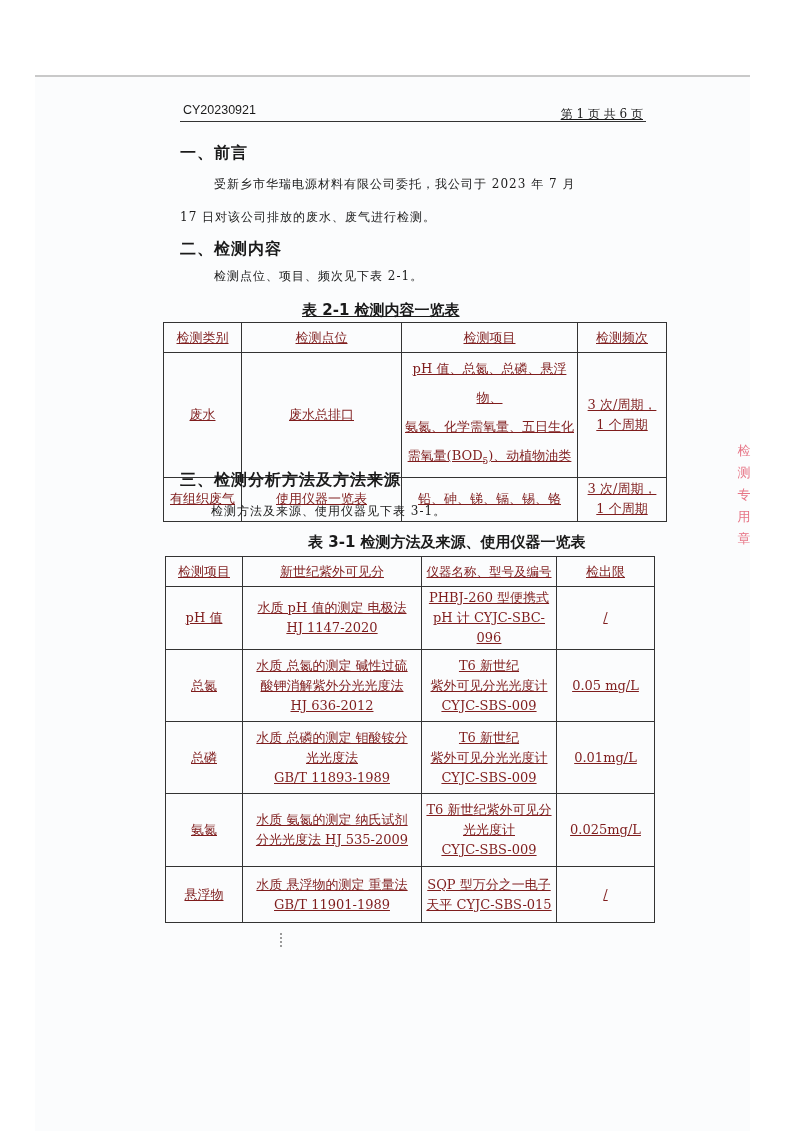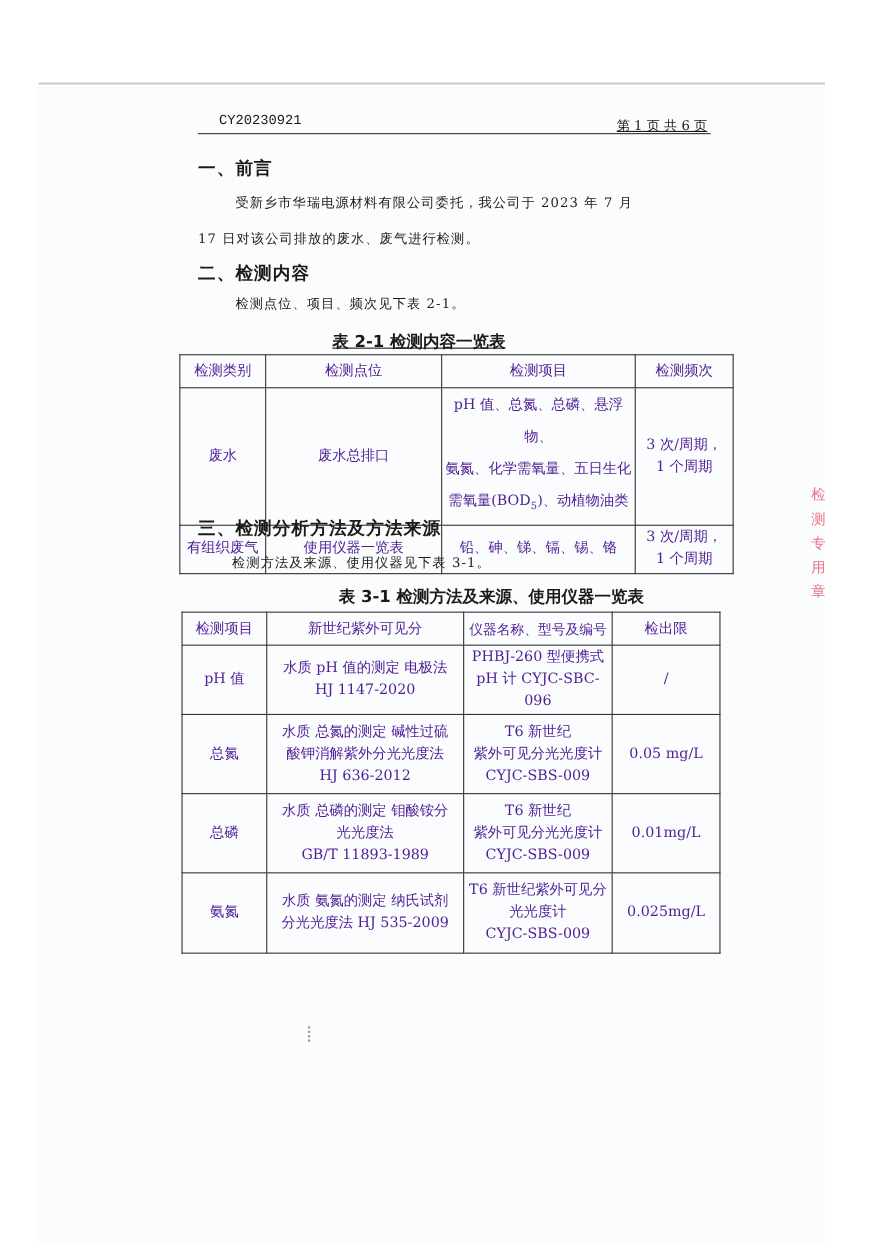--- a/index.html
+++ b/index.html
@@ -16,36 +16,36 @@
     position: absolute; left: 35px; top: 75px; width: 715px; height: 2px; background: #c9c9c9;
   }
   .page-bg {
     position: absolute; left: 35px; top: 77px; width: 715px; height: 1054px; background: #fbfcfd;
   }
   .header {
     position: absolute; left: 180px; top: 103px; width: 466px; height: 18px;
     border-bottom: 1.5px solid #333;
     font-size: 12px;
   }
-  .header .doc-id { position: absolute; left: 19px; top: 0; font-family: Liberation Mono, monospace; font-size: 12.5px; }
+  .header .doc-id { position: absolute; left: 3px; top: 0; font-family: Liberation Sans, sans-serif; font-size: 12.5px; }
   .header .page-no { position: absolute; right: 3px; top: 3px; font-size: 12px; text-decoration: underline; }
   .h1 {
     position: absolute; left: 180px; font-size: 16px; font-weight: bold;
     font-family: "DejaVu Sans", sans-serif; letter-spacing: 1px;
   }
   .para {
     position: absolute; font-size: 12px; letter-spacing: 1px; white-space: nowrap;
   }
   .caption {
     position: absolute; font-size: 15px; font-weight: bold; white-space: nowrap;
     font-family: "DejaVu Sans", sans-serif;
   }
   table.doc {
     position: absolute; border-collapse: collapse; table-layout: fixed;
-    font-size: 13px; color: #4c1d95;
+    font-size: 13px; color: #7f1d1d; text-decoration: underline;
   }
   table.doc td, table.doc th {
     border: 1.2px solid #333; text-align: center; vertical-align: middle;
     padding: 1px 2px; line-height: 20px; font-weight: normal;
   }
   table.doc th { height: 27px; }
   .stamp {
     position: absolute; left: 737px; top: 440px; width: 14px; height: 135px;
     color: #e0475e; font-size: 13px; line-height: 22px; text-align: center;
     font-family: "DejaVu Sans", sans-serif; opacity: 0.75;
@@ -179,20 +179,32 @@
       <div>水质  氨氮的测定  纳氏试剂</div>
       <div>分光光度法 HJ 535-2009</div>
     </td>
     <td>
       <div>T6 新世纪紫外可见分</div>
       <div>光光度计</div>
       <div>CYJC-SBS-009</div>
     </td>
     <td>0.025mg/L</td>
   </tr>
+  <tr style="height:56px;">
+    <td>悬浮物</td>
+    <td>
+      <div>水质  悬浮物的测定  重量法</div>
+      <div>GB/T 11901-1989</div>
+    </td>
+    <td>
+      <div>SQP 型万分之一电子</div>
+      <div>天平 CYJC-SBS-015</div>
+    </td>
+    <td>/</td>
+  </tr>
 </tbody>
   </table>
 
 <div class="stamp">
   <span>检</span>
   <span>测</span>
   <span>专</span>
   <span>用</span>
   <span>章</span>
 </div>

